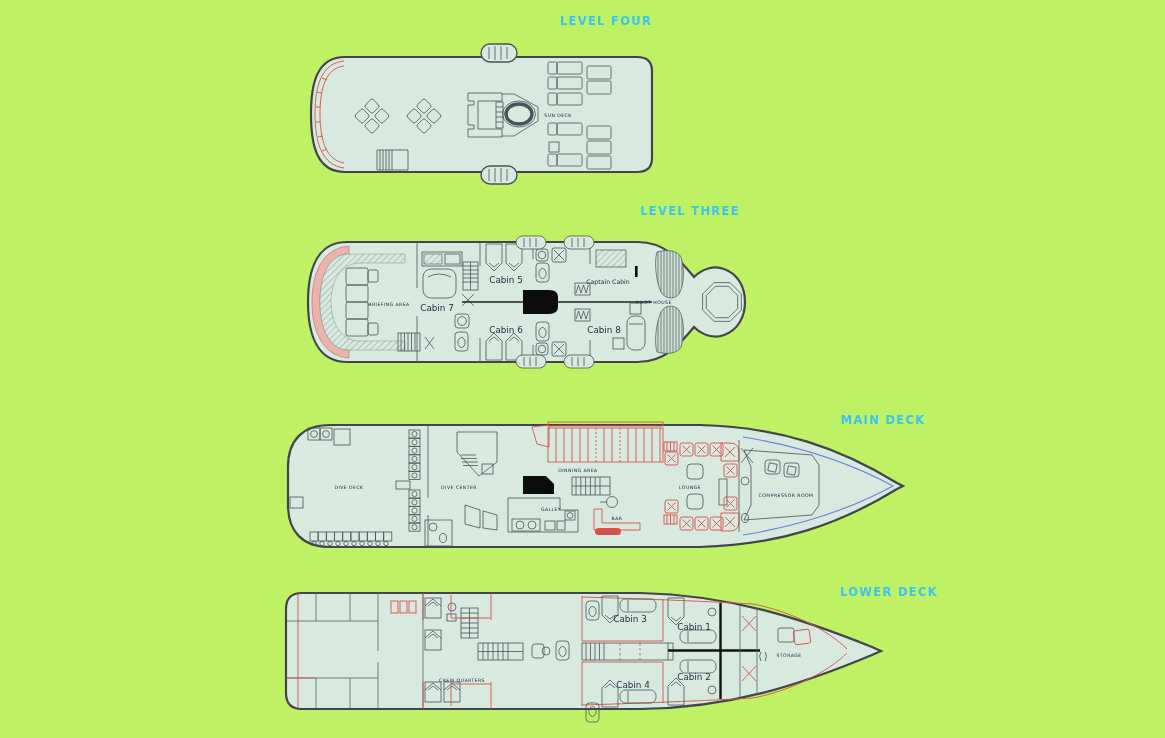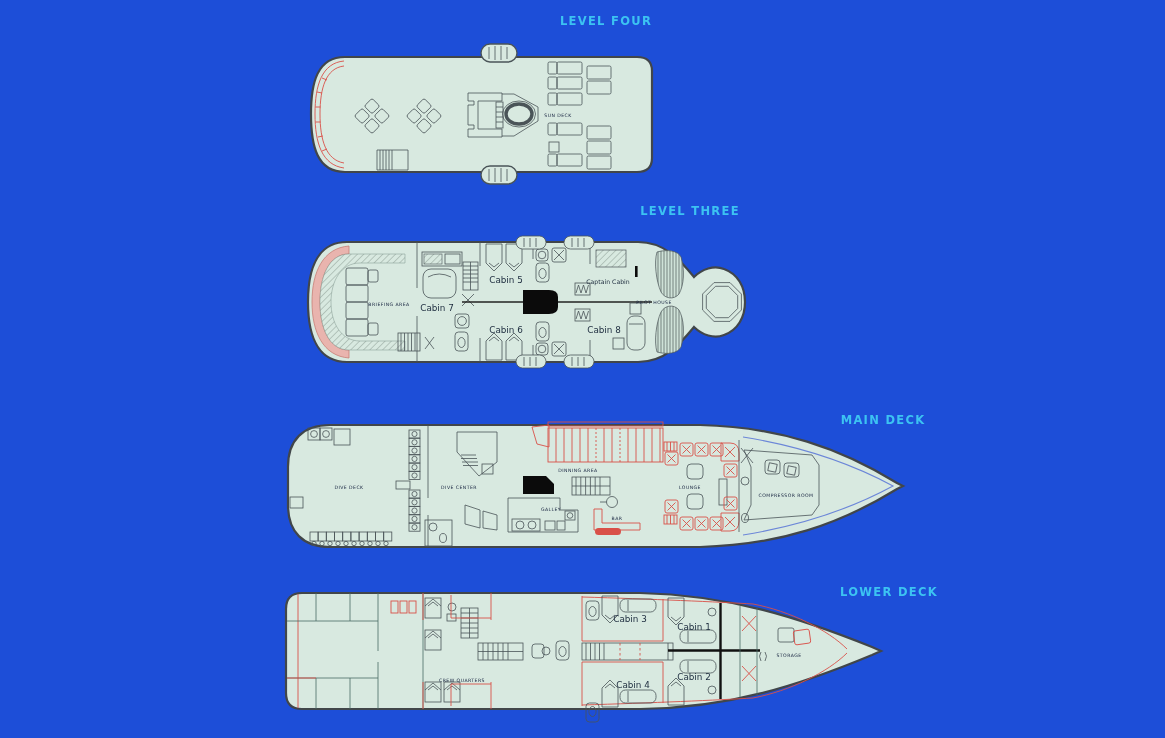--- a/index.html
+++ b/index.html
@@ -1,16 +1,16 @@
 <!DOCTYPE html>
 <html><head>
 <meta charset="utf-8">
 <style>
   html,body{margin:0;padding:0;background:#ffffff;}
-  #stage{position:relative;width:1165px;height:738px;background:#1d4ed8;overflow:hidden;}
+  #stage{position:relative;width:1165px;height:738px;background:#bef264;overflow:hidden;}
   svg{display:block;font-family:"DejaVu Sans",sans-serif;}
   .t-title{font-family:"DejaVu Sans",sans-serif;font-size:11.5px;font-weight:bold;fill:#3cc3f2;letter-spacing:1.3px;}
   .t-room{font-family:"DejaVu Sans",sans-serif;font-size:4.6px;fill:#16233f;letter-spacing:.45px;}
   .t-cabin{font-family:"DejaVu Sans",sans-serif;font-size:8.8px;fill:#1d2c3e;}
   .hull{fill:#d8e9e0;stroke:#41464a;stroke-width:2.2;}
   .ln{stroke:#4a5458;stroke-width:.8;fill:none;}
   .lnF{stroke:#4a5458;stroke-width:.8;fill:#d8e9e0;}
   .lnW{stroke:#4a5458;stroke-width:1.4;fill:#d8e9e0;}
   .red{stroke:#d95048;stroke-width:.9;fill:none;}
   .redF{fill:#d95048;stroke:none;}

